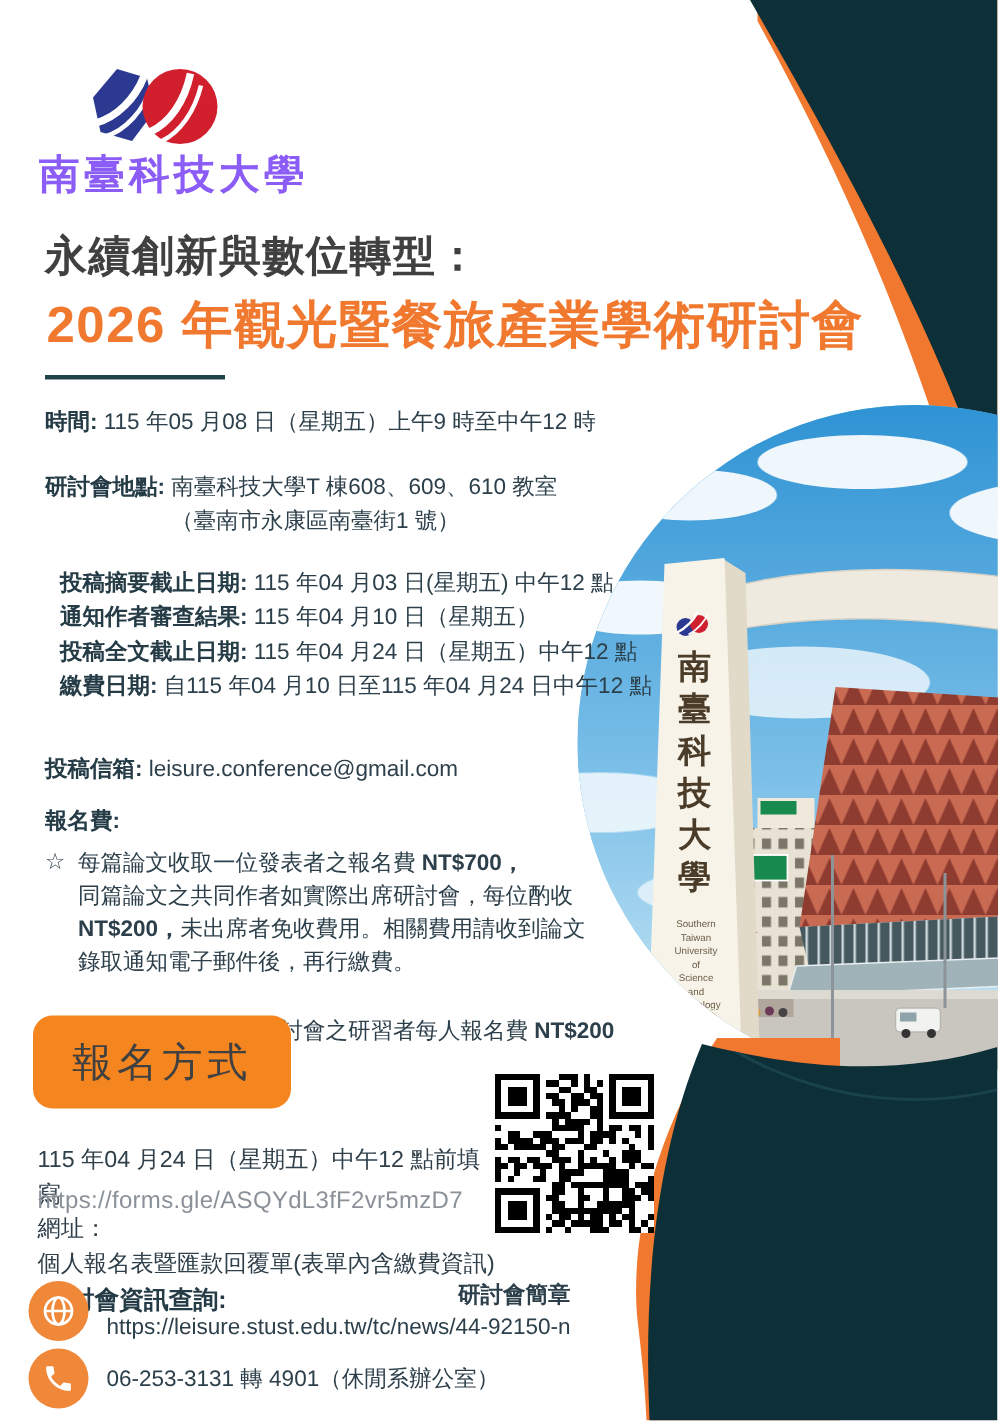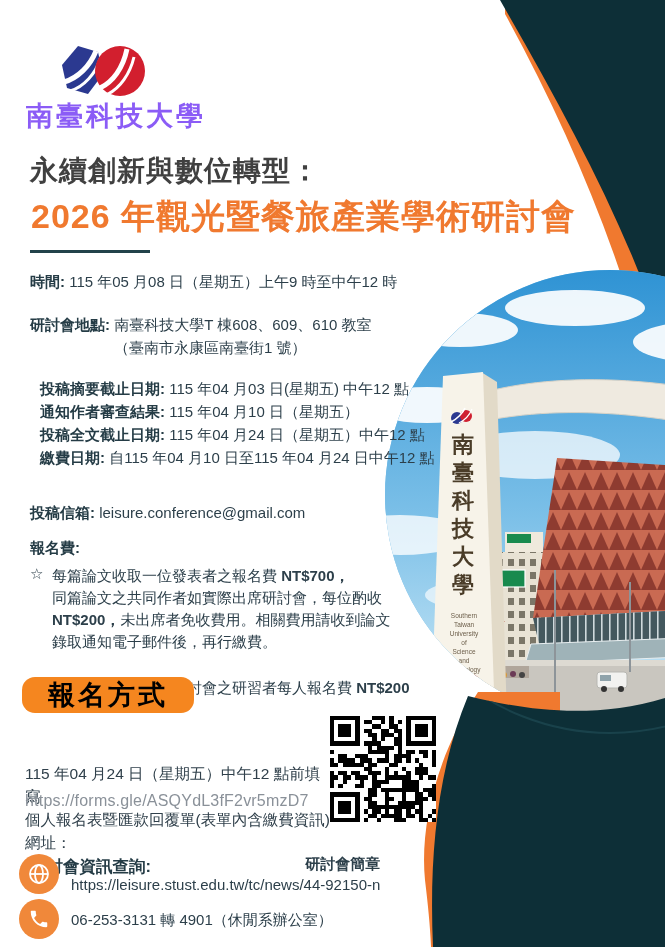--- a/index.html
+++ b/index.html
@@ -41,23 +41,23 @@
   #row-email{left:30px;top:501px;width:420px;}
 
   #fees{left:30px;top:536px;width:420px;}
   .fee-item{display:flex;margin-top:6px;}
   .fee-star{width:22px;font-size:15px;color:#2c3f4a;flex:none;}
   .fee-text{font-size:15px;line-height:22px;color:#2c3f4a;}
   .fee-item.second{margin-top:24px;}
   .bold{font-weight:800;}
 
   #reg-button{
-    left:22px;top:677px;width:172px;height:36px;background:#f5861f;
+    left:22px;top:677px;width:172px;height:62px;background:#f5861f;
     border-radius:13px;display:flex;align-items:center;justify-content:center;
-    font-size:27px;font-weight:700;color:#000000;letter-spacing:3px;z-index:4;
+    font-size:27px;font-weight:400;color:#404040;letter-spacing:3px;z-index:4;
   }
   #reg-text{left:25px;top:734px;width:310px;font-size:15.5px;line-height:23px;color:#30404b;margin-top:28px;}
   #reg-url{left:25px;top:792px;font-size:16px;color:#8a9199;letter-spacing:.2px;}
 
   #qr-box{left:330px;top:716px;width:106px;height:106px;background:#fff;}
 
   #contact-heading{left:30px;top:856px;font-size:16.5px;font-weight:800;color:#253c46;}
   .contact-row{left:19px;display:flex;align-items:center;}
   .icon-circle{
     width:40px;height:40px;border-radius:50%;background:#f0883a;flex:none;
@@ -266,22 +266,22 @@
     <div class="fee-star">☆</div>
     <div class="fee-text">
       <span>未投稿但有意參加研討會之研習者每人報名費 </span><span class="bold">NT$200</span>
     </div>
   </div>
 </div>
 
 <div id="reg-button" class="abs content">報名方式</div>
 <div id="reg-text" class="abs content">
   <div>115 年04 月24 日（星期五）中午12 點前填寫</div>
+  <div>網址：</div>
   <div>個人報名表暨匯款回覆單(表單內含繳費資訊)</div>
-  <div>網址：</div>
 </div>
 <div id="reg-url" class="abs content">https://forms.gle/ASQYdL3fF2vr5mzD7</div>
 
 <div id="qr-box" class="abs content">
   <svg id="qr-svg" width="106" height="106" viewBox="0 0 25 25" shape-rendering="crispEdges" fill="#000000">
       <rect x="10" y="0" width="1" height="1"></rect>
       <rect x="11" y="0" width="1" height="1"></rect>
       <rect x="12" y="0" width="1" height="1"></rect>
       <rect x="14" y="0" width="1" height="1"></rect>
       <rect x="8" y="1" width="1" height="1"></rect>

